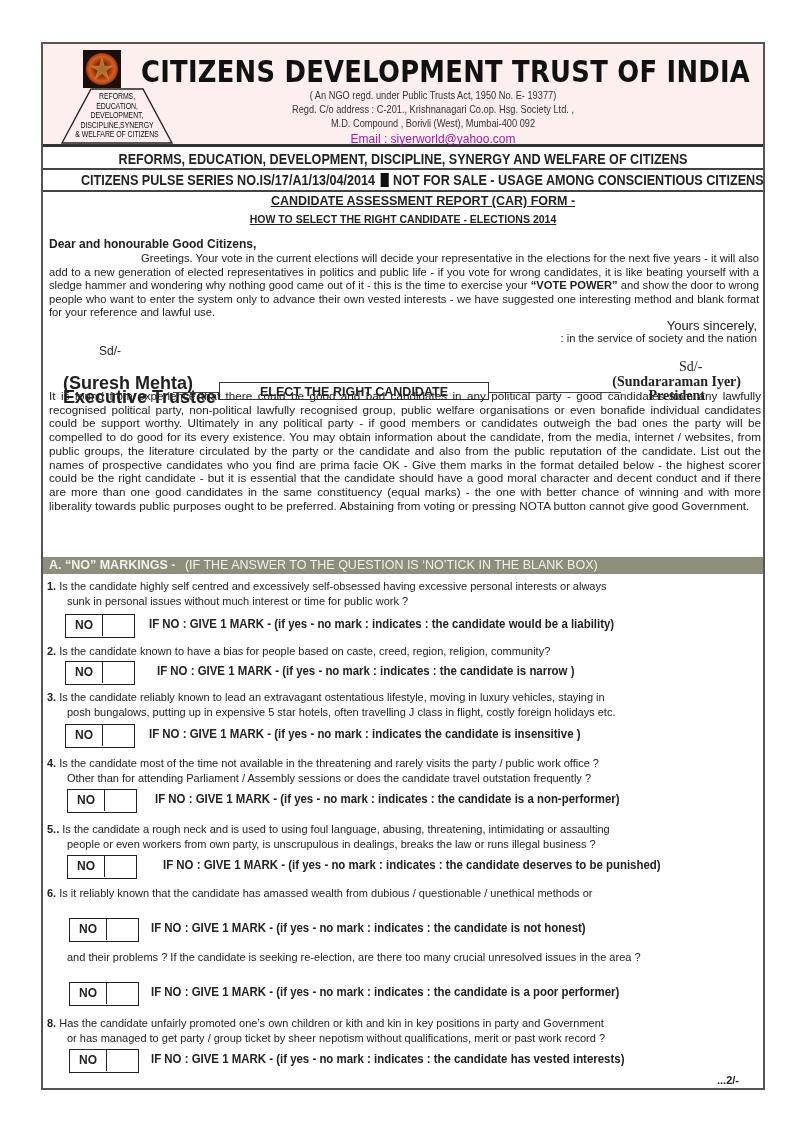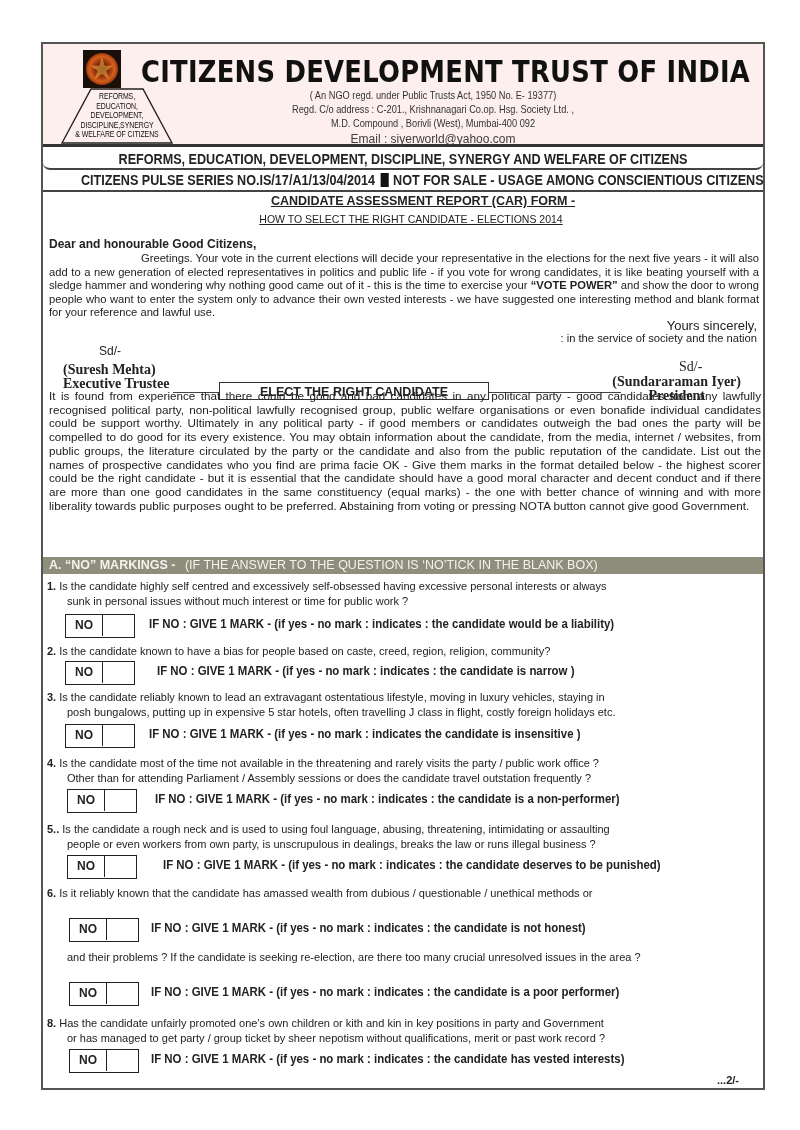--- a/index.html
+++ b/index.html
@@ -7,35 +7,35 @@
   .frame{position:absolute;left:41px;top:42px;width:724px;height:1048px;border:2px solid #555;box-sizing:border-box;}
   .header{position:absolute;left:0;top:0;width:100%;height:103px;background:#fcefee;border-bottom:3px solid #333;box-sizing:border-box;}
   .logo-emblem{position:absolute;left:40px;top:6px;width:38px;height:38px;background:#1a1009;}
   .logo-emblem .sun{position:absolute;left:3px;top:3px;width:32px;height:32px;border-radius:50%;background:radial-gradient(circle,#3a1a0a 0%,#8a2a10 30%,#d4601a 55%,#7a1e0c 80%,#1a1009 100%);}
   .logo-emblem .star{position:absolute;left:0;top:0;width:38px;height:38px;text-align:center;line-height:38px;color:#f2b040;font-size:30px;opacity:.55;}
   .logo-trap{position:absolute;left:18px;top:44px;width:112px;height:56px;}
   .logo-trap svg{position:absolute;left:0;top:0;}
   .logo-text{position:absolute;left:0;top:4px;width:112px;text-align:center;font-family:"Liberation Sans",sans-serif;font-size:8.2px;line-height:9.6px;color:#111;transform:scaleX(.85);letter-spacing:-.1px;}
   .org-title{position:absolute;left:98px;top:10px;font-family:"DejaVu Sans",sans-serif;font-weight:bold;font-size:30px;letter-spacing:.3px;color:#111;transform:scaleX(.86);transform-origin:left;white-space:nowrap;}
   .org-sub{position:absolute;left:160px;width:460px;text-align:center;font-size:10.5px;color:#333;transform:scaleX(.88);line-height:13px;}
-  .org-email{position:absolute;left:160px;top:88px;width:460px;text-align:center;font-size:12px;color:#404040;}
+  .org-email{position:absolute;left:160px;top:88px;width:460px;text-align:center;font-size:12px;color:#a21caf;}
   .band{position:absolute;left:0;width:100%;text-align:center;font-weight:bold;white-space:nowrap;box-sizing:border-box;}
-  .band1{top:104px;height:22px;line-height:22px;font-size:14px;border-bottom:2px solid #444;border-radius:7px;}
+  .band1{top:104px;height:22px;line-height:22px;font-size:14px;border-bottom:2px solid #444;}
   .band2{top:126px;height:22px;line-height:21px;font-size:14px;border-bottom:2px solid #444;}
   .band span.sq{display:inline-block;width:9px;height:14px;background:#111;vertical-align:-2px;margin:0 5px 0 6px;}
   .condensed{display:inline-block;transform:scaleX(.9);}
   .car-title{position:absolute;left:0;width:100%;top:150px;text-align:center;font-size:12.5px;font-weight:bold;text-decoration:underline;padding-left:20px;}
-  .car-sub{position:absolute;left:0;width:100%;top:169px;text-align:center;font-size:10.5px;font-weight:normal;text-decoration:underline;padding-left:8px;}
+  .car-sub{position:absolute;left:0;width:100%;top:169px;text-align:center;font-size:10.5px;font-weight:bold;text-decoration:underline;}
   .letter{position:absolute;left:6px;width:710px;font-size:11.2px;line-height:13.6px;text-align:justify;}
   .dear{top:194px;font-weight:bold;font-size:12px;}
   .greet{top:208px;text-indent:92px;}
   .yours{position:absolute;right:6px;top:274px;font-size:13px;}
   .service{position:absolute;right:6px;top:288px;font-size:11.2px;}
   .sd-left{position:absolute;left:56px;top:300px;font-size:12px;}
-  .sig-left{position:absolute;left:20px;top:319px;font-family:Liberation Serif, serif;font-weight:bold;font-size:14px;line-height:14px;}
+  .sig-left{position:absolute;left:20px;top:332px;font-family:Liberation Sans, sans-serif;font-weight:bold;font-size:18px;line-height:14px;}
   .sd-right{position:absolute;left:636px;top:315px;font-family:"Liberation Serif",serif;font-size:14px;}
   .sig-right{position:absolute;right:22px;top:331px;font-family:"Liberation Serif",serif;font-weight:bold;font-size:14px;line-height:14px;text-align:center;}
   .elect-line{position:absolute;left:130px;width:448px;top:348px;border-top:1px solid #444;}
   .elect{position:absolute;left:176px;top:338px;width:270px;height:18px;border:1.5px solid #333;background:#fff;text-align:center;font-size:12.5px;line-height:18px;font-weight:bold;box-sizing:border-box;}
   .body-para{position:absolute;left:6px;top:345px;width:712px;font-size:11.7px;line-height:13.7px;text-align:justify;}
   .section-a{position:absolute;left:0;top:513px;width:100%;height:17px;background:#8f8d7c;color:#f3f3ec;font-size:12.5px;line-height:17px;white-space:nowrap;padding-left:6px;box-sizing:border-box;}
   .section-a b{font-weight:bold;}
   .q{position:absolute;left:4px;width:712px;font-size:11px;line-height:14.5px;}
   .q .num{font-weight:bold;}
   .q .cont{padding-left:20px;}

